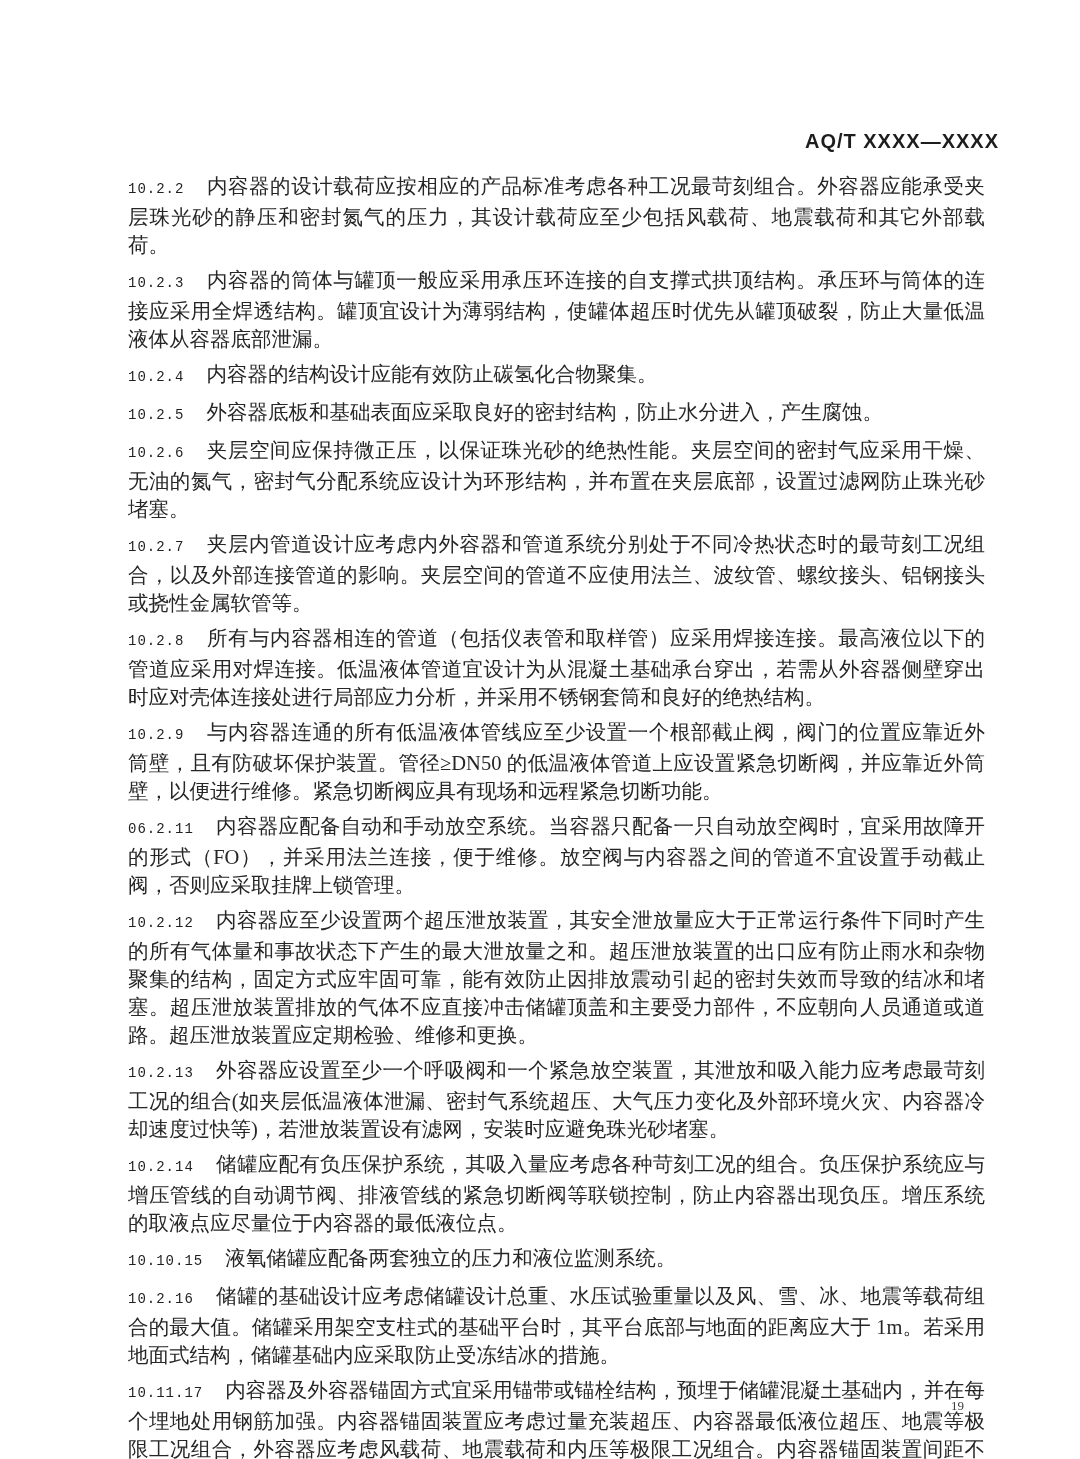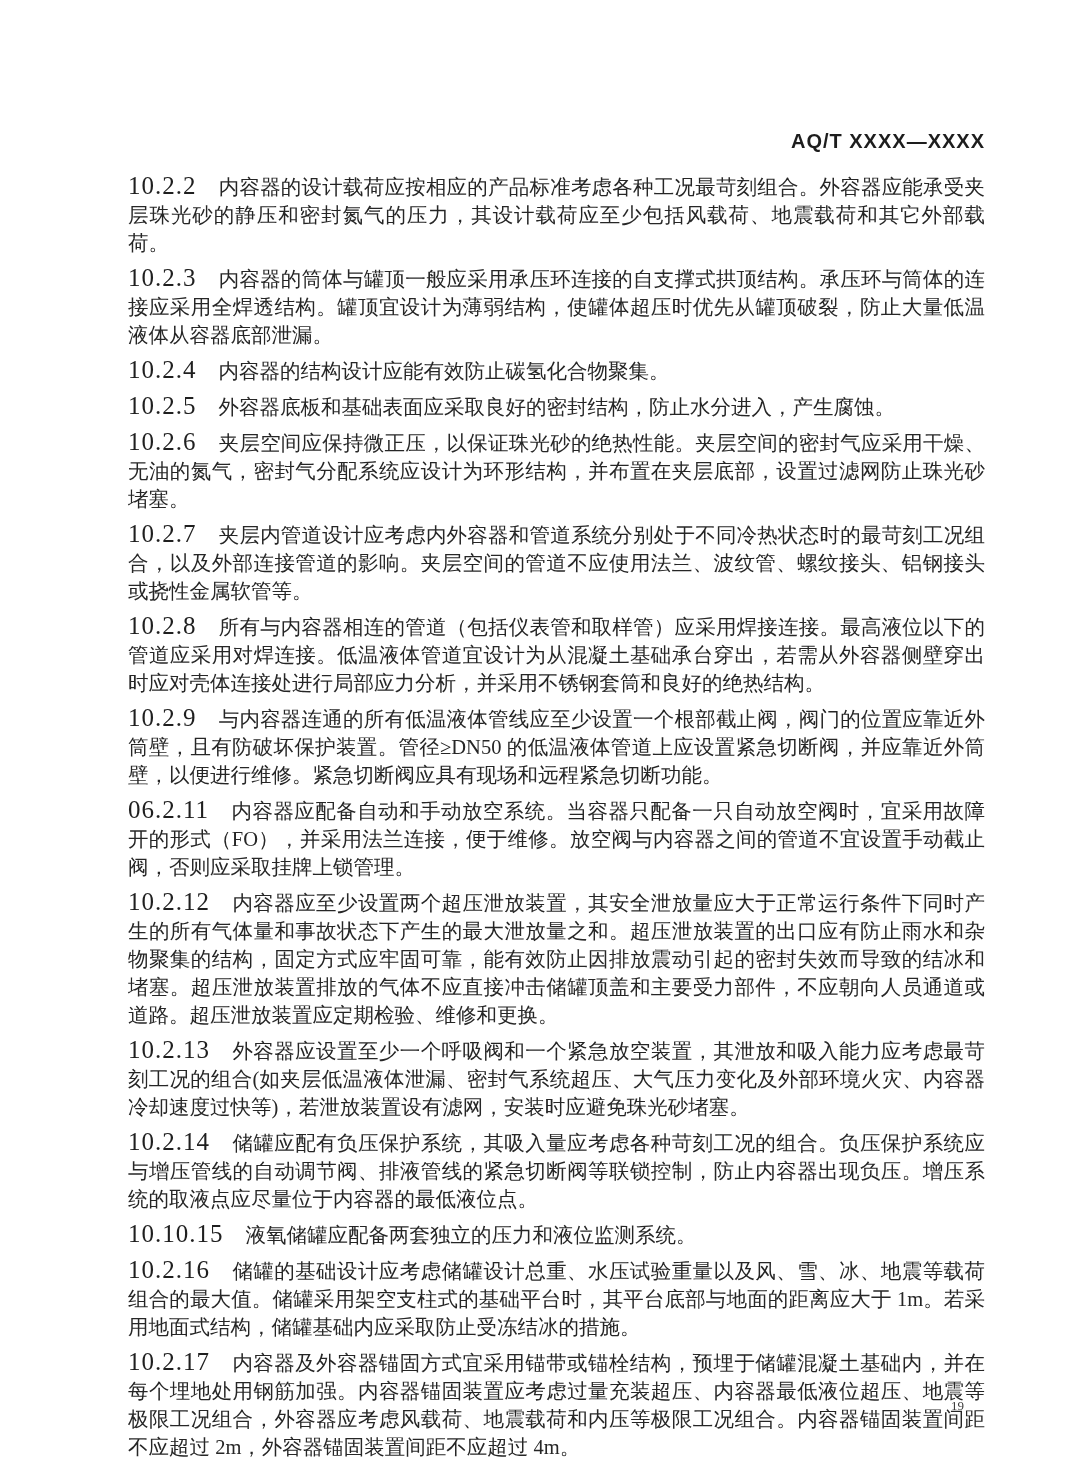--- a/index.html
+++ b/index.html
@@ -12,21 +12,21 @@
     width:1080px;
     height:1459px;
     margin:0 auto;
     background:#ffffff;
     overflow:hidden;
     color:#262626;
   }
   .page-header{
     position:absolute;
     top:130px;
-    left:128px;
+    left:142px;
     width:857px;
     text-align:right;
   }
   .doc-code{
     font-family:"Liberation Sans","DejaVu Sans",sans-serif;
     font-size:20px;
     font-weight:700;
     letter-spacing:1px;
     color:#1d1d1d;
     white-space:nowrap;
@@ -39,22 +39,22 @@
   }
   .clause{
     margin:0 0 7px 0;
     font-size:20.5px;
     line-height:28px;
     text-align:justify;
     text-justify:inter-ideograph;
     color:#262626;
   }
   .clause-num{
-    font-family:Liberation Serif, serif;
-    font-size:25px;
+    font-family:Liberation Mono, monospace;
+    font-size:14px;
     letter-spacing:1px;
     color:#1f1f1f;
     padding-right:22px;
     white-space:nowrap;
   }
   .page-number{
     position:absolute;
     top:1398px;
     right:116px;
     font-size:13px;
@@ -79,18 +79,18 @@
       <p class="clause"><span class="clause-num">10.2.6</span><span class="clause-text">夹层空间应保持微正压，以保证珠光砂的绝热性能。夹层空间的密封气应采用干燥、无油的氮气，密封气分配系统应设计为环形结构，并布置在夹层底部，设置过滤网防止珠光砂堵塞。</span></p>
       <p class="clause"><span class="clause-num">10.2.7</span><span class="clause-text">夹层内管道设计应考虑内外容器和管道系统分别处于不同冷热状态时的最苛刻工况组合，以及外部连接管道的影响。夹层空间的管道不应使用法兰、波纹管、螺纹接头、铝钢接头或挠性金属软管等。</span></p>
       <p class="clause"><span class="clause-num">10.2.8</span><span class="clause-text">所有与内容器相连的管道（包括仪表管和取样管）应采用焊接连接。最高液位以下的管道应采用对焊连接。低温液体管道宜设计为从混凝土基础承台穿出，若需从外容器侧壁穿出时应对壳体连接处进行局部应力分析，并采用不锈钢套筒和良好的绝热结构。</span></p>
       <p class="clause"><span class="clause-num">10.2.9</span><span class="clause-text">与内容器连通的所有低温液体管线应至少设置一个根部截止阀，阀门的位置应靠近外筒壁，且有防破坏保护装置。管径≥DN50 的低温液体管道上应设置紧急切断阀，并应靠近外筒壁，以便进行维修。紧急切断阀应具有现场和远程紧急切断功能。</span></p>
       <p class="clause"><span class="clause-num">06.2.11</span><span class="clause-text">内容器应配备自动和手动放空系统。当容器只配备一只自动放空阀时，宜采用故障开的形式（FO），并采用法兰连接，便于维修。放空阀与内容器之间的管道不宜设置手动截止阀，否则应采取挂牌上锁管理。</span></p>
       <p class="clause"><span class="clause-num">10.2.12</span><span class="clause-text">内容器应至少设置两个超压泄放装置，其安全泄放量应大于正常运行条件下同时产生的所有气体量和事故状态下产生的最大泄放量之和。超压泄放装置的出口应有防止雨水和杂物聚集的结构，固定方式应牢固可靠，能有效防止因排放震动引起的密封失效而导致的结冰和堵塞。超压泄放装置排放的气体不应直接冲击储罐顶盖和主要受力部件，不应朝向人员通道或道路。超压泄放装置应定期检验、维修和更换。</span></p>
       <p class="clause"><span class="clause-num">10.2.13</span><span class="clause-text">外容器应设置至少一个呼吸阀和一个紧急放空装置，其泄放和吸入能力应考虑最苛刻工况的组合(如夹层低温液体泄漏、密封气系统超压、大气压力变化及外部环境火灾、内容器冷却速度过快等)，若泄放装置设有滤网，安装时应避免珠光砂堵塞。</span></p>
       <p class="clause"><span class="clause-num">10.2.14</span><span class="clause-text">储罐应配有负压保护系统，其吸入量应考虑各种苛刻工况的组合。负压保护系统应与增压管线的自动调节阀、排液管线的紧急切断阀等联锁控制，防止内容器出现负压。增压系统的取液点应尽量位于内容器的最低液位点。</span></p>
       <p class="clause"><span class="clause-num">10.10.15</span><span class="clause-text">液氧储罐应配备两套独立的压力和液位监测系统。</span></p>
       <p class="clause"><span class="clause-num">10.2.16</span><span class="clause-text">储罐的基础设计应考虑储罐设计总重、水压试验重量以及风、雪、冰、地震等载荷组合的最大值。储罐采用架空支柱式的基础平台时，其平台底部与地面的距离应大于 1m。若采用地面式结构，储罐基础内应采取防止受冻结冰的措施。</span></p>
-      <p class="clause"><span class="clause-num">10.2.17</span><span class="clause-text">内容器及外容器锚固方式宜采用锚带或锚栓结构，预埋于储罐混凝土基础内，并在每个埋地处用钢筋加强。内容器锚固装置应考虑过量充装超压、内容器最低液位超压、地震等极限工况组合，外容器应考虑风载荷、地震载荷和内压等极限工况组合。内容器锚固装置间距不应超过 2m，外容器锚固装置间距不应超过 4m。</span></p>
+      <p class="clause"><span class="clause-num">10.11.17</span><span class="clause-text">内容器及外容器锚固方式宜采用锚带或锚栓结构，预埋于储罐混凝土基础内，并在每个埋地处用钢筋加强。内容器锚固装置应考虑过量充装超压、内容器最低液位超压、地震等极限工况组合，外容器应考虑风载荷、地震载荷和内压等极限工况组合。内容器锚固装置间距不应超过 2m，外容器锚固装置间距不应超过 4m。</span></p>
     </div>
 
   <span class="page-number">19</span>
 
 </div>
 
 </body></html>

